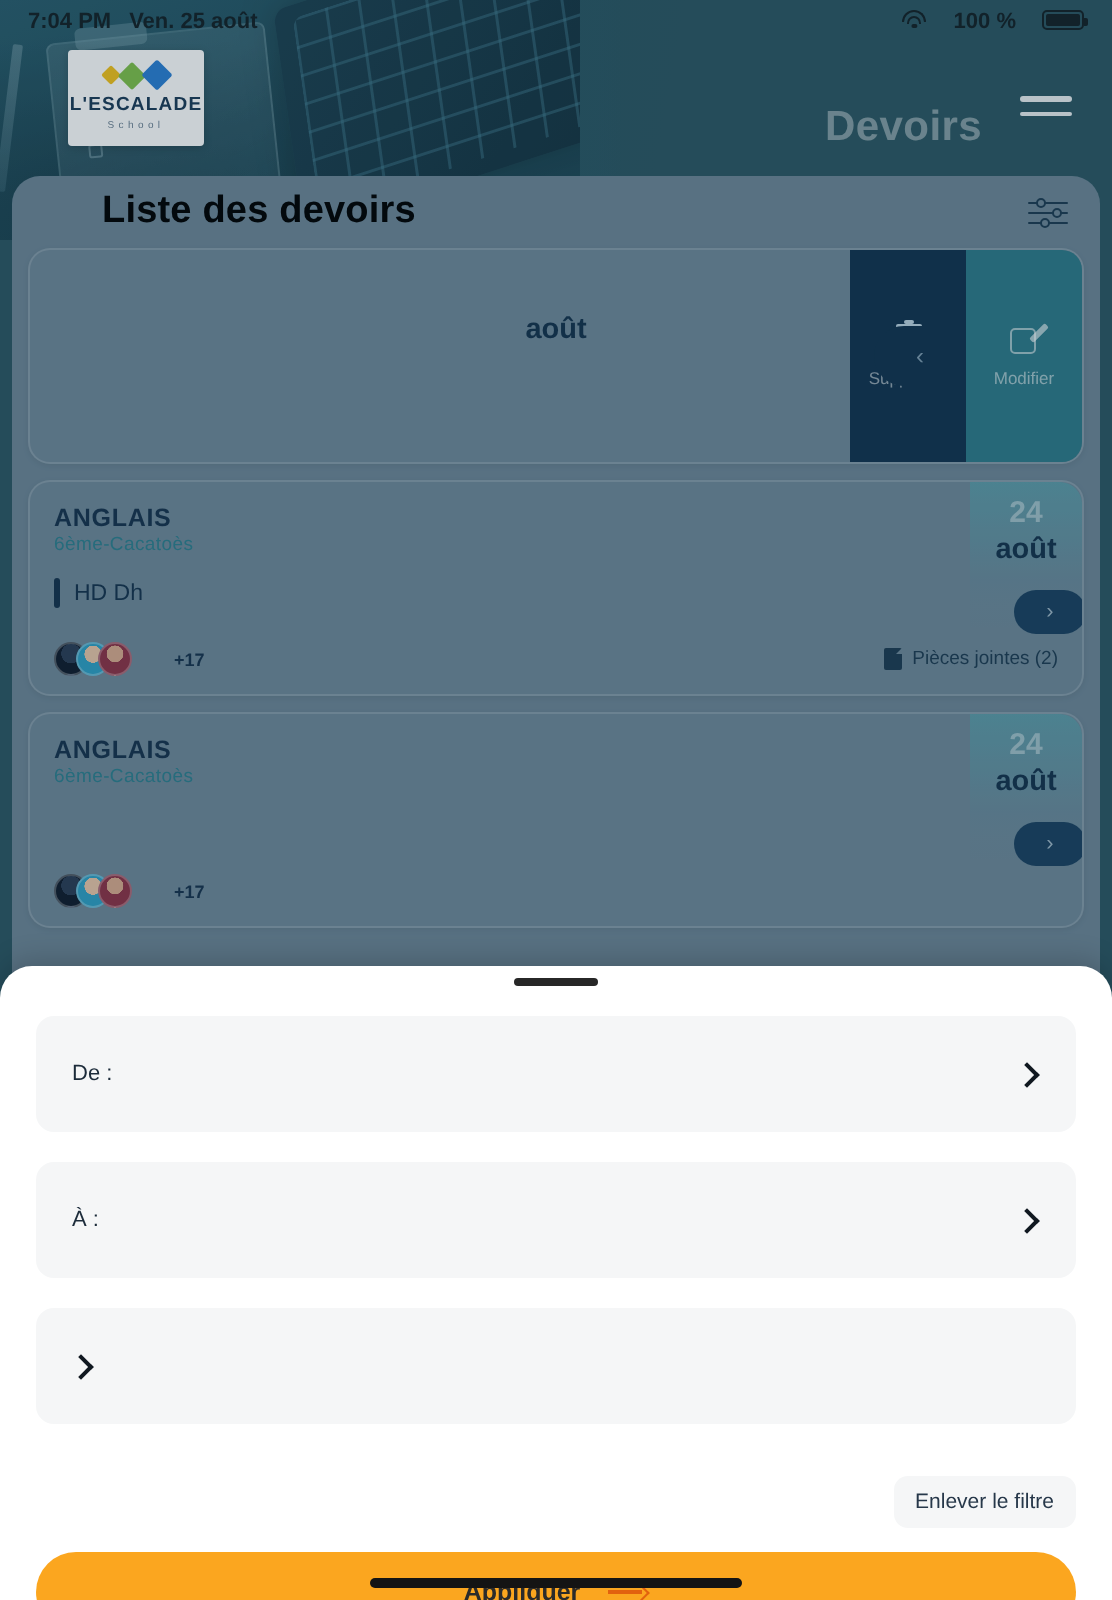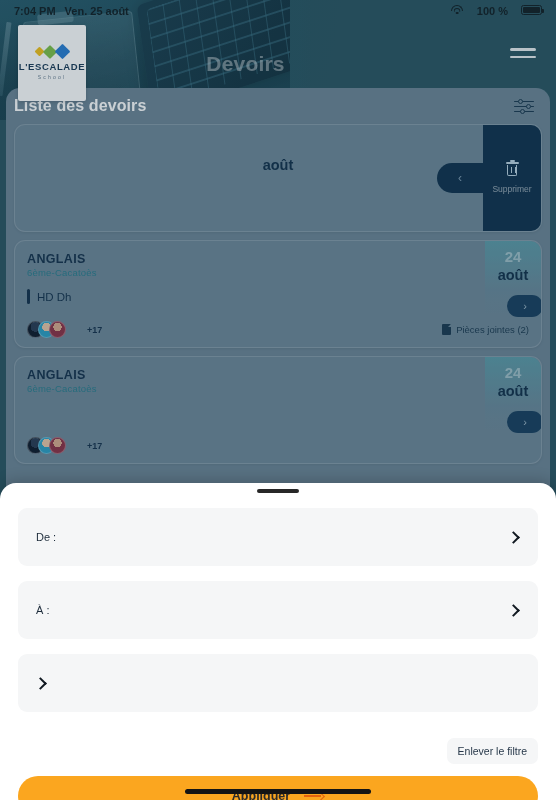--- a/index.html
+++ b/index.html
@@ -96,35 +96,35 @@
     display: block; width: 7px; height: 7px; margin-bottom: 11px;
     border: 1.3px solid rgba(175,205,215,.4); border-radius: 1.5px;
   }
   .hero-photo .pencil {
     position: absolute; left: 2px; top: 22px; width: 5px; height: 74px;
     background: linear-gradient(to bottom, rgba(170,200,210,.35), rgba(120,165,180,.2));
     transform: rotate(7deg); border-radius: 1px;
   }
 
   .logo-card {
-    position: absolute; left: 18px; top: 25px;
-    width: 68px; height: 76px; background: #fff; border-radius: 2px;
+    position: absolute; left: 34px; top: 25px;
+    width: 68px; height: 48px; background: #fff; border-radius: 2px;
     display: flex; flex-direction: column; align-items: center; justify-content: center;
     box-shadow: 0 1px 4px rgba(0,0,0,.18); z-index: 5;
   }
   .logo-diamonds { display: flex; align-items: center; gap: 2px; margin-bottom: 4px; }
   .logo-diamonds span { display: block; transform: rotate(45deg); border-radius: 1px; }
   .d1 { width: 7px; height: 7px; background: #f2c21c; }
   .d2 { width: 10px; height: 10px; background: #7fc04b; }
   .d3 { width: 11px; height: 11px; background: #2b7fd4; }
   .logo-name { font-size: 9.5px; font-weight: 700; color: #1b3b58; letter-spacing: .6px; }
   .logo-sub { font-size: 5px; color: #6d8294; letter-spacing: 2.2px; margin-top: 2px; }
 
   .hero-title {
-    position: absolute; left: 0; top: 52px; width: 491px; text-align: center;
+    position: absolute; left: 0; top: 52px; width: 491px; text-align: right;
     font-size: 21px; font-weight: 700; color: rgba(255,255,255,.42);
     letter-spacing: .2px;
   }
   .burger {
     position: absolute; right: 16px; top: 42px; width: 30px; height: 22px;
     display: flex; flex-direction: column; justify-content: center; gap: 5px;
     cursor: pointer; z-index: 6;
   }
   .burger span { display: block; height: 2.6px; background: #e9eef0; border-radius: 2px; }
   .burger span:nth-child(1) { width: 26px; }
@@ -133,21 +133,21 @@
   
   .panel {
     position: absolute; left: 6px; top: 88px; width: 544px; height: 400px;
     background: #6d8697; border-radius: 14px 14px 0 0;
     overflow: hidden;
   }
   .panel-head {
     height: 36px; display: flex; align-items: center; justify-content: space-between;
     padding: 0 16px 0 8px;
   }
-  .panel-title { font-size: 16px; font-weight: 700; color: #ffffff; letter-spacing: .1px; }
+  .panel-title { font-size: 19px; font-weight: 700; color: #000000; letter-spacing: .1px; margin-left: 37px; }
   .filter-ic { width: 20px; height: 17px; position: relative; cursor: pointer; }
   .filter-ic i { position: absolute; left: 0; width: 20px; height: 1.6px; background: #1d3c52; border-radius: 1px; }
   .filter-ic i:nth-child(1) { top: 3px; }
   .filter-ic i:nth-child(2) { top: 8px; }
   .filter-ic i:nth-child(3) { top: 13px; }
   .filter-ic b {
     position: absolute; width: 5px; height: 5px; border: 1.5px solid #1d3c52;
     border-radius: 50%; background: #6d8697;
   }
   .filter-ic b:nth-of-type(1) { left: 4px;  top: 1.2px; }
@@ -376,20 +376,27 @@
     <div class="card swiped">
       <div class="card-ghost-month">août</div>
       <div class="swipe-handle">‹</div>
       <div class="swipe-actions">
         <div class="swipe-act act-delete">
           <div class="trash-ic">
             <span class="lid"></span>
               <span class="can"></span>
           </div>
           <div class="lbl">Supprimer</div>
+        </div>
+        <div class="swipe-act act-edit">
+          <div class="pencil-ic">
+            <span class="sq"></span>
+              <span class="pen"></span>
+          </div>
+          <div class="lbl">Modifier</div>
         </div>
       </div>
     </div>
 
     <div class="card">
       <div class="card-body">
         <div class="card-subject">ANGLAIS</div>
         <div class="card-class">6ème-Cacatoès</div>
         <div class="card-desc-wrap">
           <span class="card-bar"></span>

